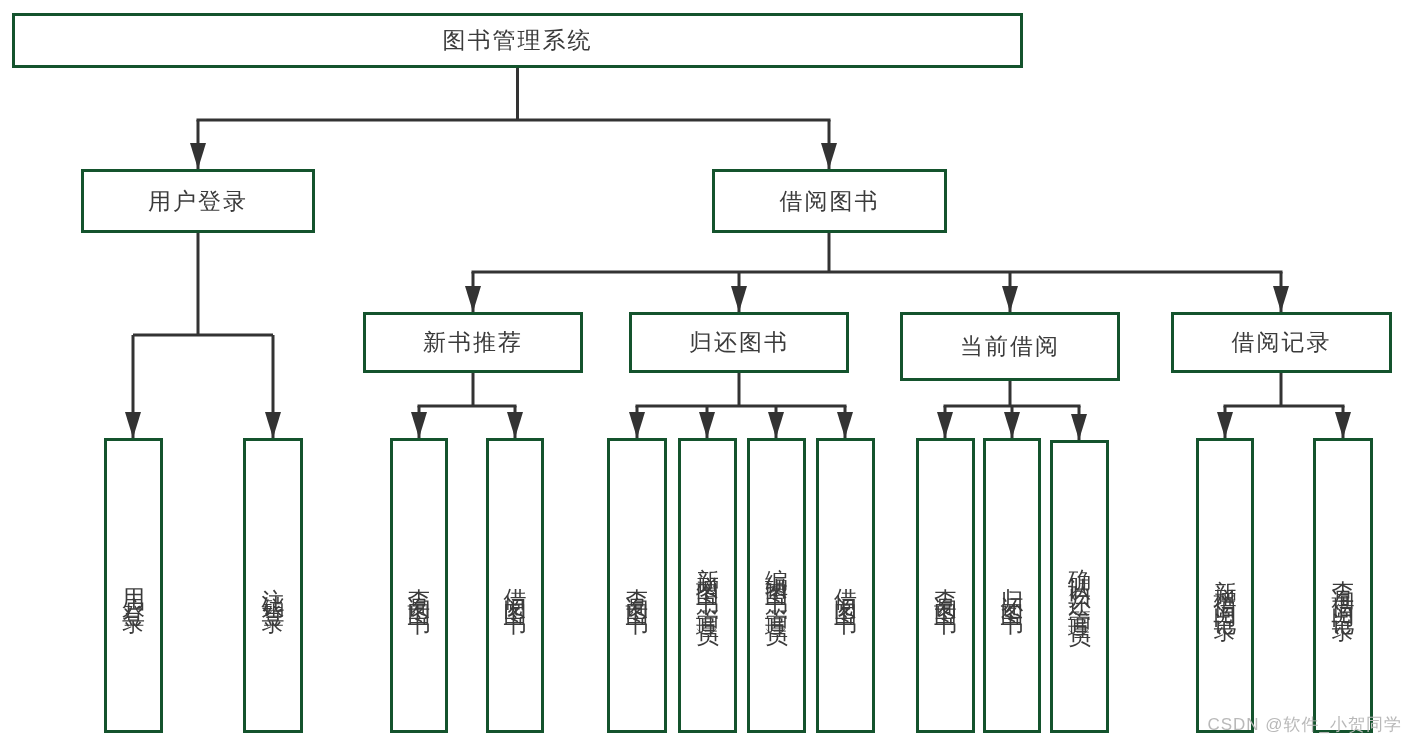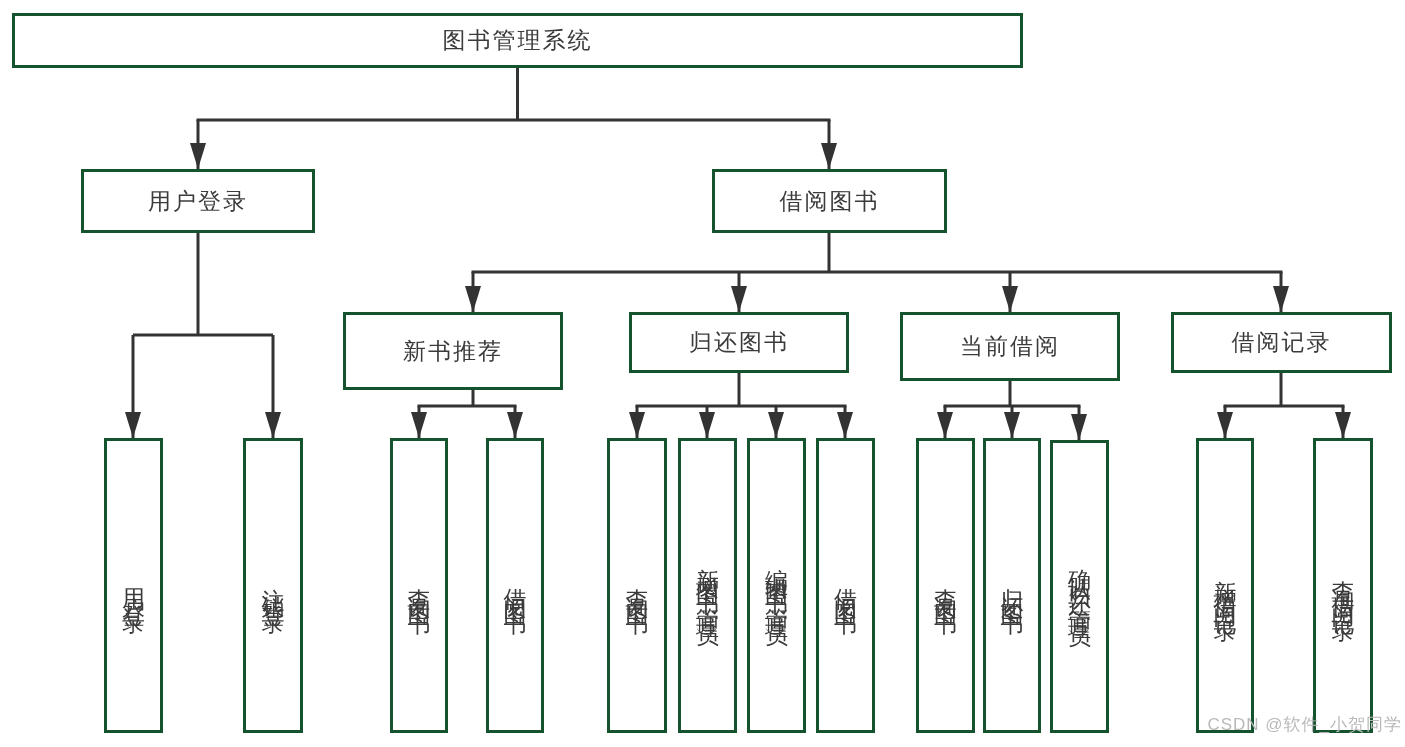--- a/index.html
+++ b/index.html
@@ -94,21 +94,21 @@
     <span class="hlabel">图书管理系统</span>
   </div>
 
   <div class="node" style="left:81px;top:169px;width:234px;height:64px">
     <span class="hlabel">用户登录</span>
   </div>
   <div class="node" style="left:712px;top:169px;width:235px;height:64px">
     <span class="hlabel">借阅图书</span>
   </div>
 
-  <div class="node" style="left:343px;top:312px;width:220px;height:78px">
+  <div class="node" style="left:363px;top:312px;width:220px;height:61px">
     <span class="hlabel">新书推荐</span>
   </div>
   <div class="node" style="left:629px;top:312px;width:220px;height:61px">
     <span class="hlabel">归还图书</span>
   </div>
   <div class="node" style="left:900px;top:312px;width:220px;height:69px">
     <span class="hlabel">当前借阅</span>
   </div>
   <div class="node" style="left:1171px;top:312px;width:221px;height:61px">
     <span class="hlabel">借阅记录</span>

